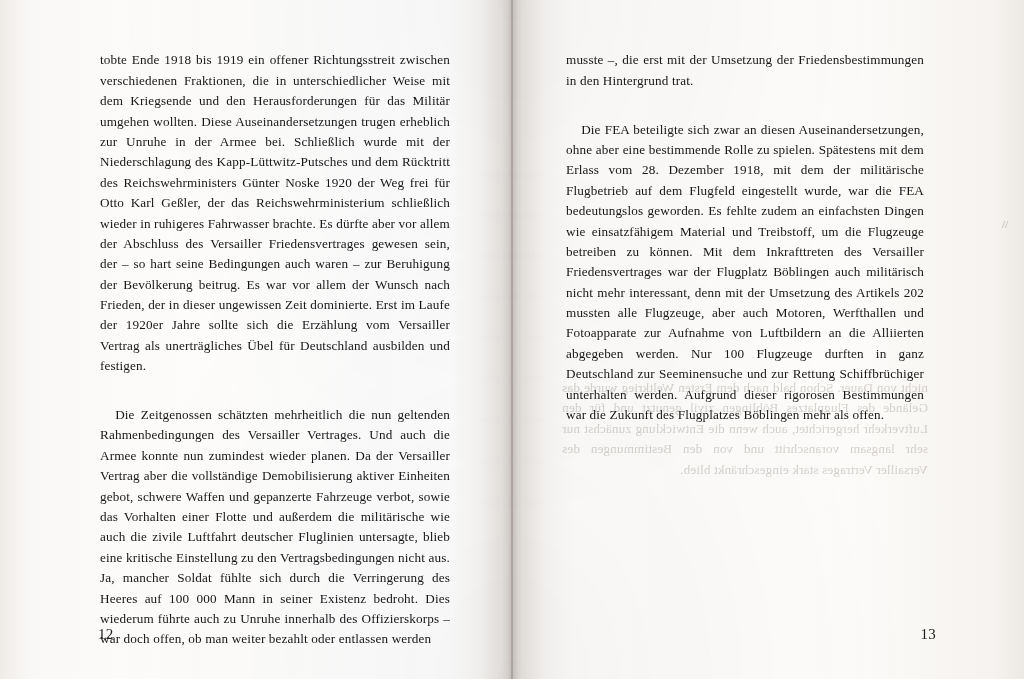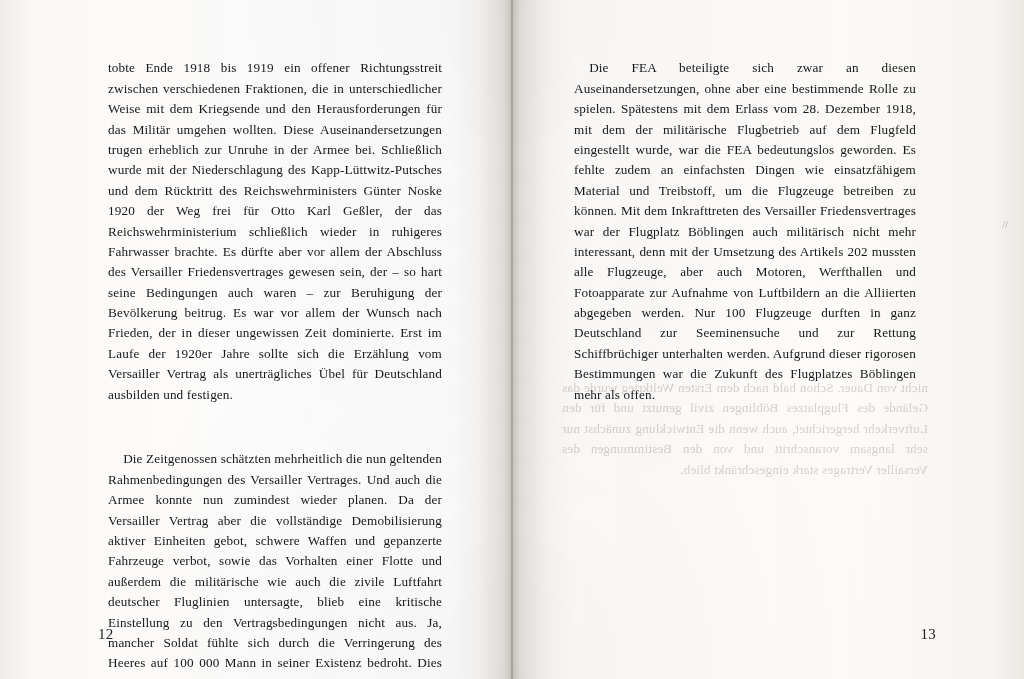--- a/index.html
+++ b/index.html
@@ -75,21 +75,21 @@
     font-size: 13.2px;
     line-height: 1.545;
     text-align: justify;
     text-justify: inter-word;
     hyphens: manual;
     color: #171717;
     letter-spacing: 0.01em;
     white-space: pre-line;
   }
   .column p {
-    margin: 12px;
+    margin: 4px;
   }
   .column p.indent {
     text-indent: 1.15em;
   }
   .folio {
     position: absolute;
     bottom: 36px;
     font-size: 15px;
     color: #222;
     letter-spacing: 0.02em;
@@ -141,20 +141,21 @@
   <div class="page page-left">
     <div class="column">
       <p>tobte Ende 1918 bis 1919 ein offener Richtungsstreit zwischen verschiedenen Fraktionen, die in unterschiedlicher Weise mit dem Kriegsende und den Herausforderungen für das Militär umgehen wollten. Diese Auseinandersetzungen trugen erheblich zur Unruhe in der Armee bei. Schließlich wurde mit der Niederschlagung des Kapp-Lüttwitz-Putsches und dem Rücktritt des Reichswehrministers Günter Noske 1920 der Weg frei für Otto Karl Geßler, der das Reichswehrministerium schließlich wieder in ruhigeres Fahrwasser brachte. Es dürfte aber vor allem der Abschluss des Versailler Friedensvertrages gewesen sein, der – so hart seine Bedingungen auch waren – zur Beruhigung der Bevölkerung beitrug. Es war vor allem der Wunsch nach Frieden, der in dieser ungewissen Zeit dominierte. Erst im Laufe der 1920er Jahre sollte sich die Erzählung vom Versailler Vertrag als unerträgliches Übel für Deutschland ausbilden und festigen.</p>
       <p class="indent">Die Zeitgenossen schätzten mehrheitlich die nun geltenden Rahmenbedingungen des Versailler Vertrages. Und auch die Armee konnte nun zumindest wieder planen. Da der Versailler Vertrag aber die vollständige Demobilisierung aktiver Einheiten gebot, schwere Waffen und gepanzerte Fahrzeuge verbot, sowie das Vorhalten einer Flotte und außerdem die militärische wie auch die zivile Luftfahrt deutscher Fluglinien untersagte, blieb eine kritische Einstellung zu den Vertragsbedingungen nicht aus. Ja, mancher Soldat fühlte sich durch die Verringerung des Heeres auf 100 000 Mann in seiner Existenz bedroht. Dies wiederum führte auch zu Unruhe innerhalb des Offizierskorps – war doch offen, ob man weiter bezahlt oder entlassen werden</p>
     </div>
     <div class="folio folio-left">12</div>
   </div>
 
   <div class="page page-right">
     <div class="column">
+      <p>musste –, die erst mit der Umsetzung der Friedensbestimmungen in den Hintergrund trat.</p>
       <p class="indent">Die FEA beteiligte sich zwar an diesen Auseinandersetzungen, ohne aber eine bestimmende Rolle zu spielen. Spätestens mit dem Erlass vom 28. Dezember 1918, mit dem der militärische Flugbetrieb auf dem Flugfeld eingestellt wurde, war die FEA bedeutungslos geworden. Es fehlte zudem an einfachsten Dingen wie einsatzfähigem Material und Treibstoff, um die Flugzeuge betreiben zu können. Mit dem Inkrafttreten des Versailler Friedensvertrages war der Flugplatz Böblingen auch militärisch nicht mehr interessant, denn mit der Umsetzung des Artikels 202 mussten alle Flugzeuge, aber auch Motoren, Werfthallen und Fotoapparate zur Aufnahme von Luftbildern an die Alliierten abgegeben werden. Nur 100 Flugzeuge durften in ganz Deutschland zur Seeminensuche und zur Rettung Schiffbrüchiger unterhalten werden. Aufgrund dieser rigorosen Bestimmungen war die Zukunft des Flugplatzes Böblingen mehr als offen.</p>
     </div>
     <div class="showthrough">nicht von Dauer. Schon bald nach dem Ersten Weltkrieg wurde das Gelände des Flugplatzes Böblingen zivil genutzt und für den Luftverkehr hergerichtet, auch wenn die Entwicklung zunächst nur sehr langsam voranschritt und von den Bestimmungen des Versailler Vertrages stark eingeschränkt blieb.</div>
     <div class="folio folio-right">13</div>
   </div>
 
   <div class="spine-fold"></div>
   <div class="gutter-shadow"></div>
   <div class="edge-mark">//</div>
   <div class="page-noise"></div>

